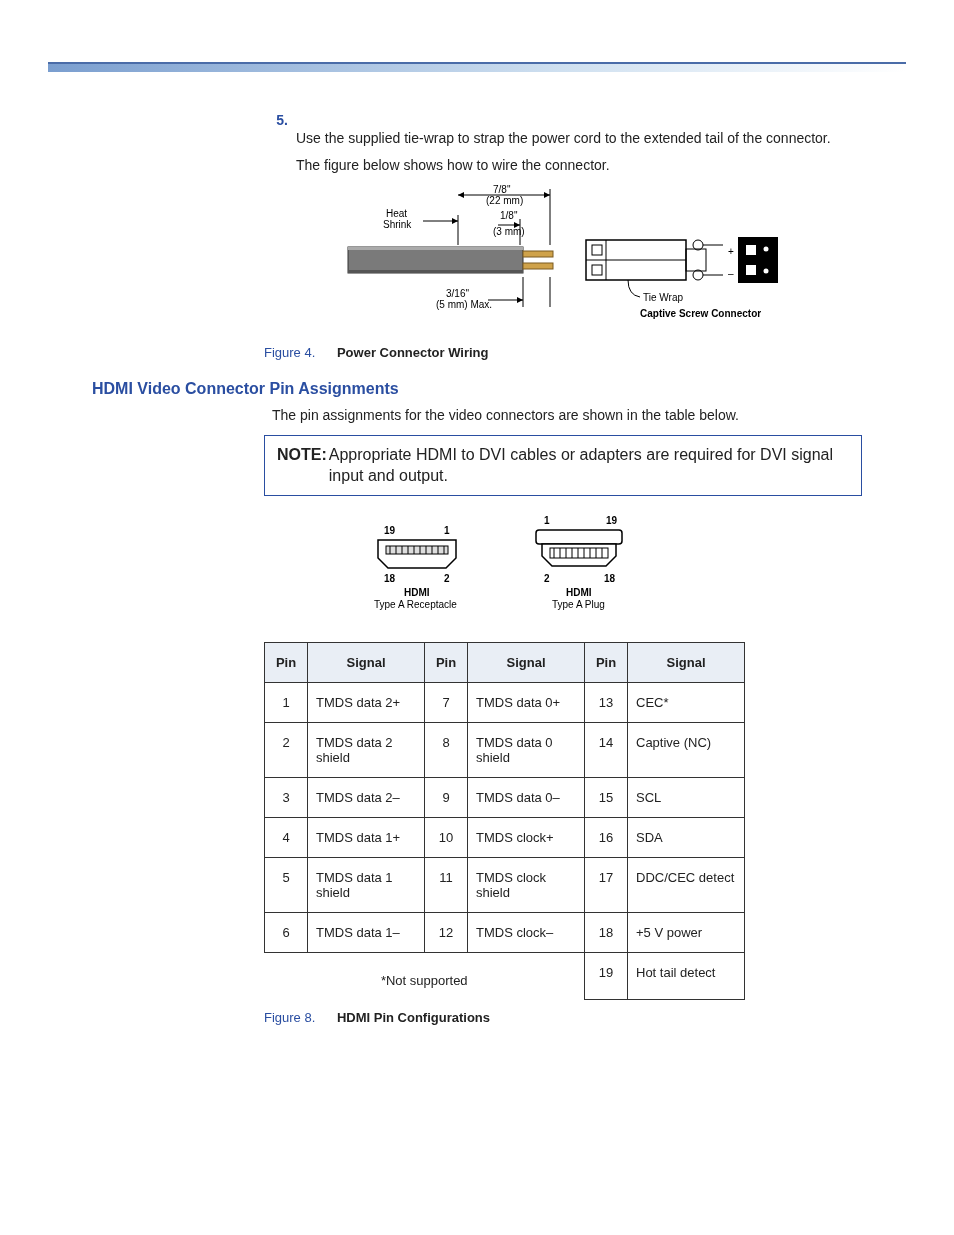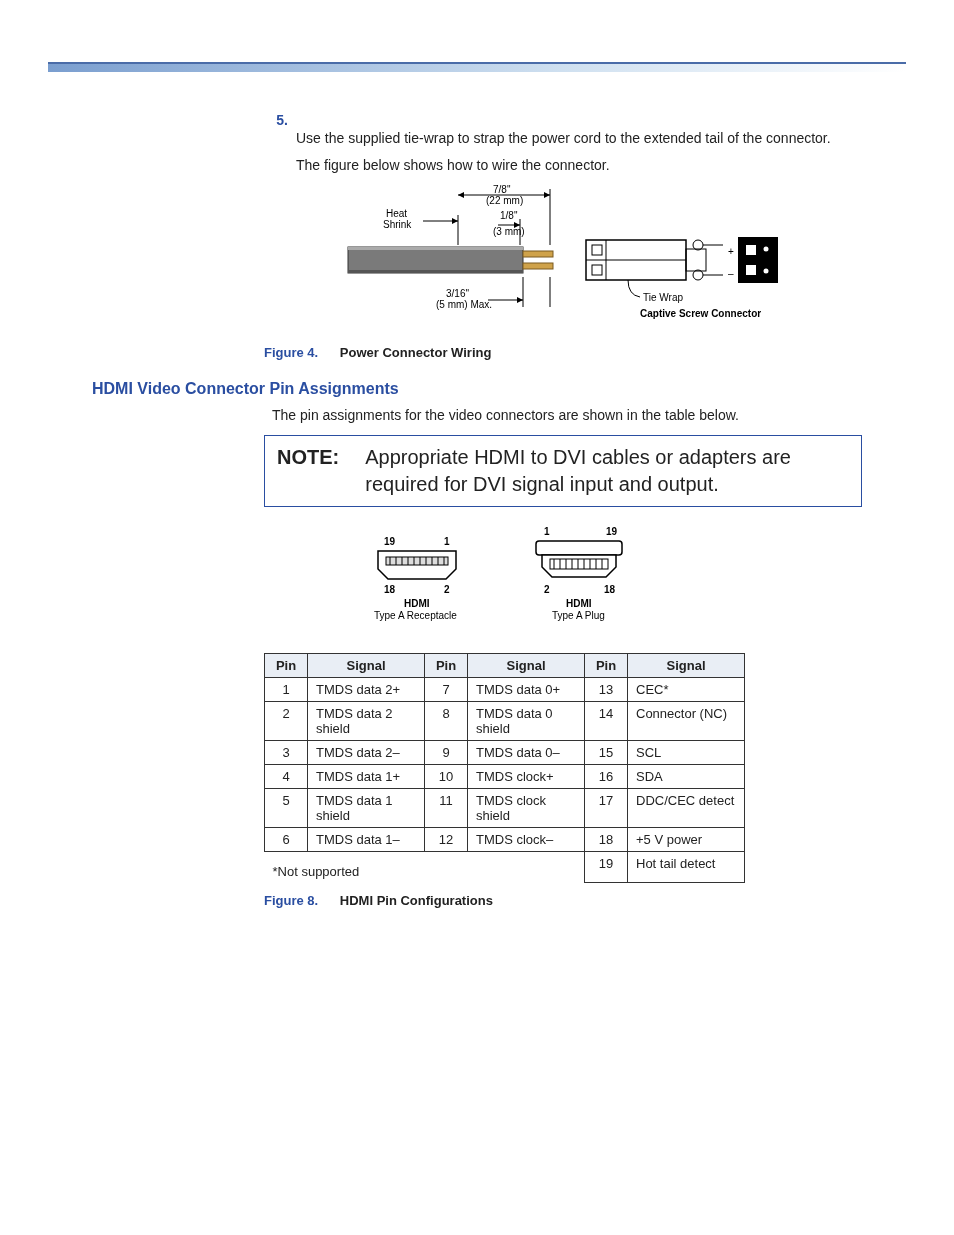--- a/index.html
+++ b/index.html
@@ -51,76 +51,77 @@
   .fig-svg {
     display: block;
     margin: 0 auto;
   }
   .fig-caption {
     margin-top: 10px;
     font-size: 13px;
   }
   .fig-label {
     color: #2a4ea1;
-    font-weight: 700;
+    font-weight: 400;
   }
   .fig-title {
     font-weight: 700;
     color: #222;
     padding-left: 18px;
   }
   h2.section {
     color: #2a4ea1;
     font-size: 16px;
     font-weight: 700;
     margin: 20px 0 8px 0;
   }
   .note-box {
     border: 1px solid #2a4ea1;
     padding: 8px 12px;
     margin: 10px 0 16px 0;
     display: flex;
-    gap: 26px;
-    font-size: 20px;
+    gap: 2px;
+    font-size: 16px;
     line-height: 1.35;
   }
   .note-label {
     font-weight: 700;
     flex: 0 0 auto;
   }
   .pin-area {
     margin: 0 0 10px 0;
   }
   table.pin-table {
     border-collapse: collapse;
     margin: 6px 0 4px 0;
     font-size: 13px;
   }
   table.pin-table th, table.pin-table td {
     border: 1px solid #333;
-    padding: 4px 8px;
+    padding: 12px 8px;
     vertical-align: top;
     text-align: left;
   }
   table.pin-table th {
     background: #e9eef5;
     font-weight: 700;
     text-align: center;
   }
   table.pin-table td.pin {
     text-align: center;
     width: 26px;
   }
   table.pin-table td.sig {
     width: 100px;
     margin-top: 41px;
   }
   .not-sup {
     font-size: 13px;
     margin-top: 8px;
+    text-align: center;
   }
   .svglabel {
     font-family: Arial, sans-serif;
     font-size: 10px;
     fill: #000;
   }
   .svglabel.b { font-weight: 700; }
 </style>
 </head>
 <body>
@@ -287,21 +288,21 @@
             <td class="sig">TMDS data 0+</td>
             <td class="pin">13</td>
             <td class="sig">CEC*</td>
           </tr>
           <tr>
             <td class="pin">2</td>
             <td class="sig">TMDS data 2 shield</td>
             <td class="pin">8</td>
             <td class="sig">TMDS data 0 shield</td>
             <td class="pin">14</td>
-            <td class="sig">Connector (NC)</td>
+            <td class="sig">Captive (NC)</td>
           </tr>
           <tr>
             <td class="pin">3</td>
             <td class="sig">TMDS data 2–</td>
             <td class="pin">9</td>
             <td class="sig">TMDS data 0–</td>
             <td class="pin">15</td>
             <td class="sig">SCL</td>
           </tr>
           <tr>

